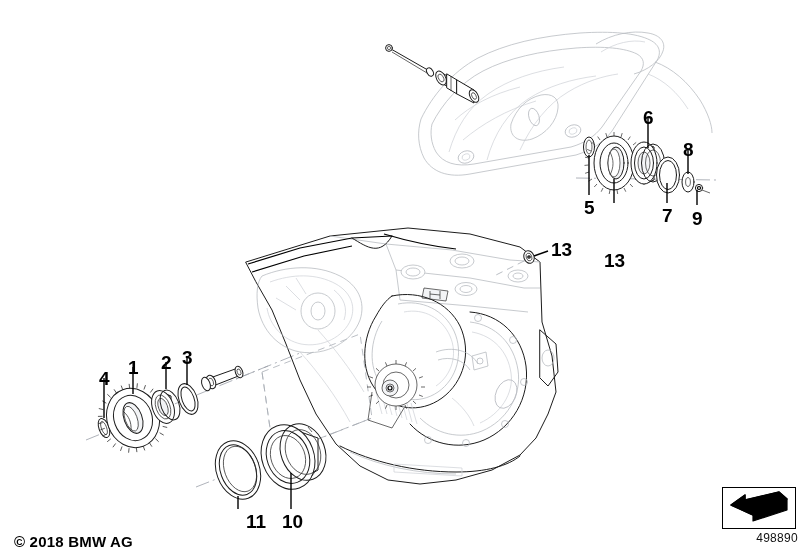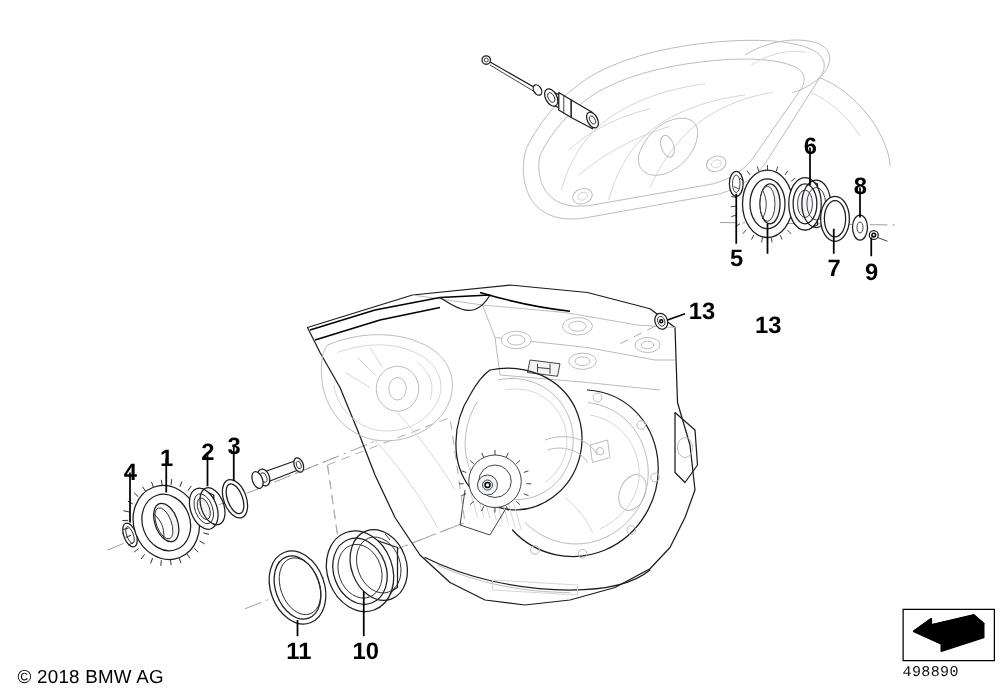--- a/index.html
+++ b/index.html
@@ -28,32 +28,32 @@
     left: 0;
     top: 0;
     display: block;
   }
   .copyright-line {
     position: absolute;
     left: 14px;
     top: 533px;
     font-family: "Liberation Sans", sans-serif;
     font-size: 15px;
-    font-weight: normal;
+    font-weight: bold;
     letter-spacing: 0.2px;
     color: #000000;
     white-space: nowrap;
   }
   .diagram-number {
     position: absolute;
     left: 722px;
     top: 531px;
     width: 76px;
-    text-align: left;
-    font-family: Liberation Mono, monospace;
+    text-align: right;
+    font-family: Liberation Sans, sans-serif;
     font-size: 12px;
     color: #111111;
     letter-spacing: 0.3px;
   }
   .orientation-box {
     position: absolute;
     left: 722px;
     top: 487px;
     width: 74px;
     height: 42px;
@@ -450,21 +450,21 @@
       <div class="callout" style="left: 128px; top: 358px;">1</div>
       <div class="callout" style="left: 161px; top: 353px;">2</div>
       <div class="callout" style="left: 182px; top: 348px;">3</div>
       <div class="callout" style="left: 584px; top: 198px;">5</div>
       <div class="callout" style="left: 604px; top: 207px; margin-top: 44px;">13</div>
       <div class="callout" style="left: 643px; top: 108px;">6</div>
       <div class="callout" style="left: 662px; top: 206px;">7</div>
       <div class="callout" style="left: 683px; top: 140px;">8</div>
       <div class="callout" style="left: 692px; top: 209px;">9</div>
       <div class="callout" style="left: 551px; top: 240px;">13</div>
-      <div class="callout" style="left: 229px; top: 512px;">11</div>
+      <div class="callout" style="left: 246px; top: 512px;">11</div>
       <div class="callout" style="left: 282px; top: 512px;">10</div>
     </div>
 
   <div class="orientation-box">
     <svg width="72" height="40" viewBox="0 0 72 40">
       <path d="M8 17 L22 7 L22 12 L56 4 L64 11 L30 22 L30 27 Z" fill="#ffffff" stroke="#000000" stroke-width="1.4" stroke-linejoin="round"></path>
       <path d="M8 17 L22 7 L22 12 L56 4 L64 11 L30 22 L30 27 Z
                M 8 17 L 30 27 L 30 33 L 64 22 L 64 11 L 30 22 L 30 27 Z" fill="#000000" stroke="#000000" stroke-width="1.2" stroke-linejoin="round" fill-rule="evenodd"></path>
     </svg>
   </div>

